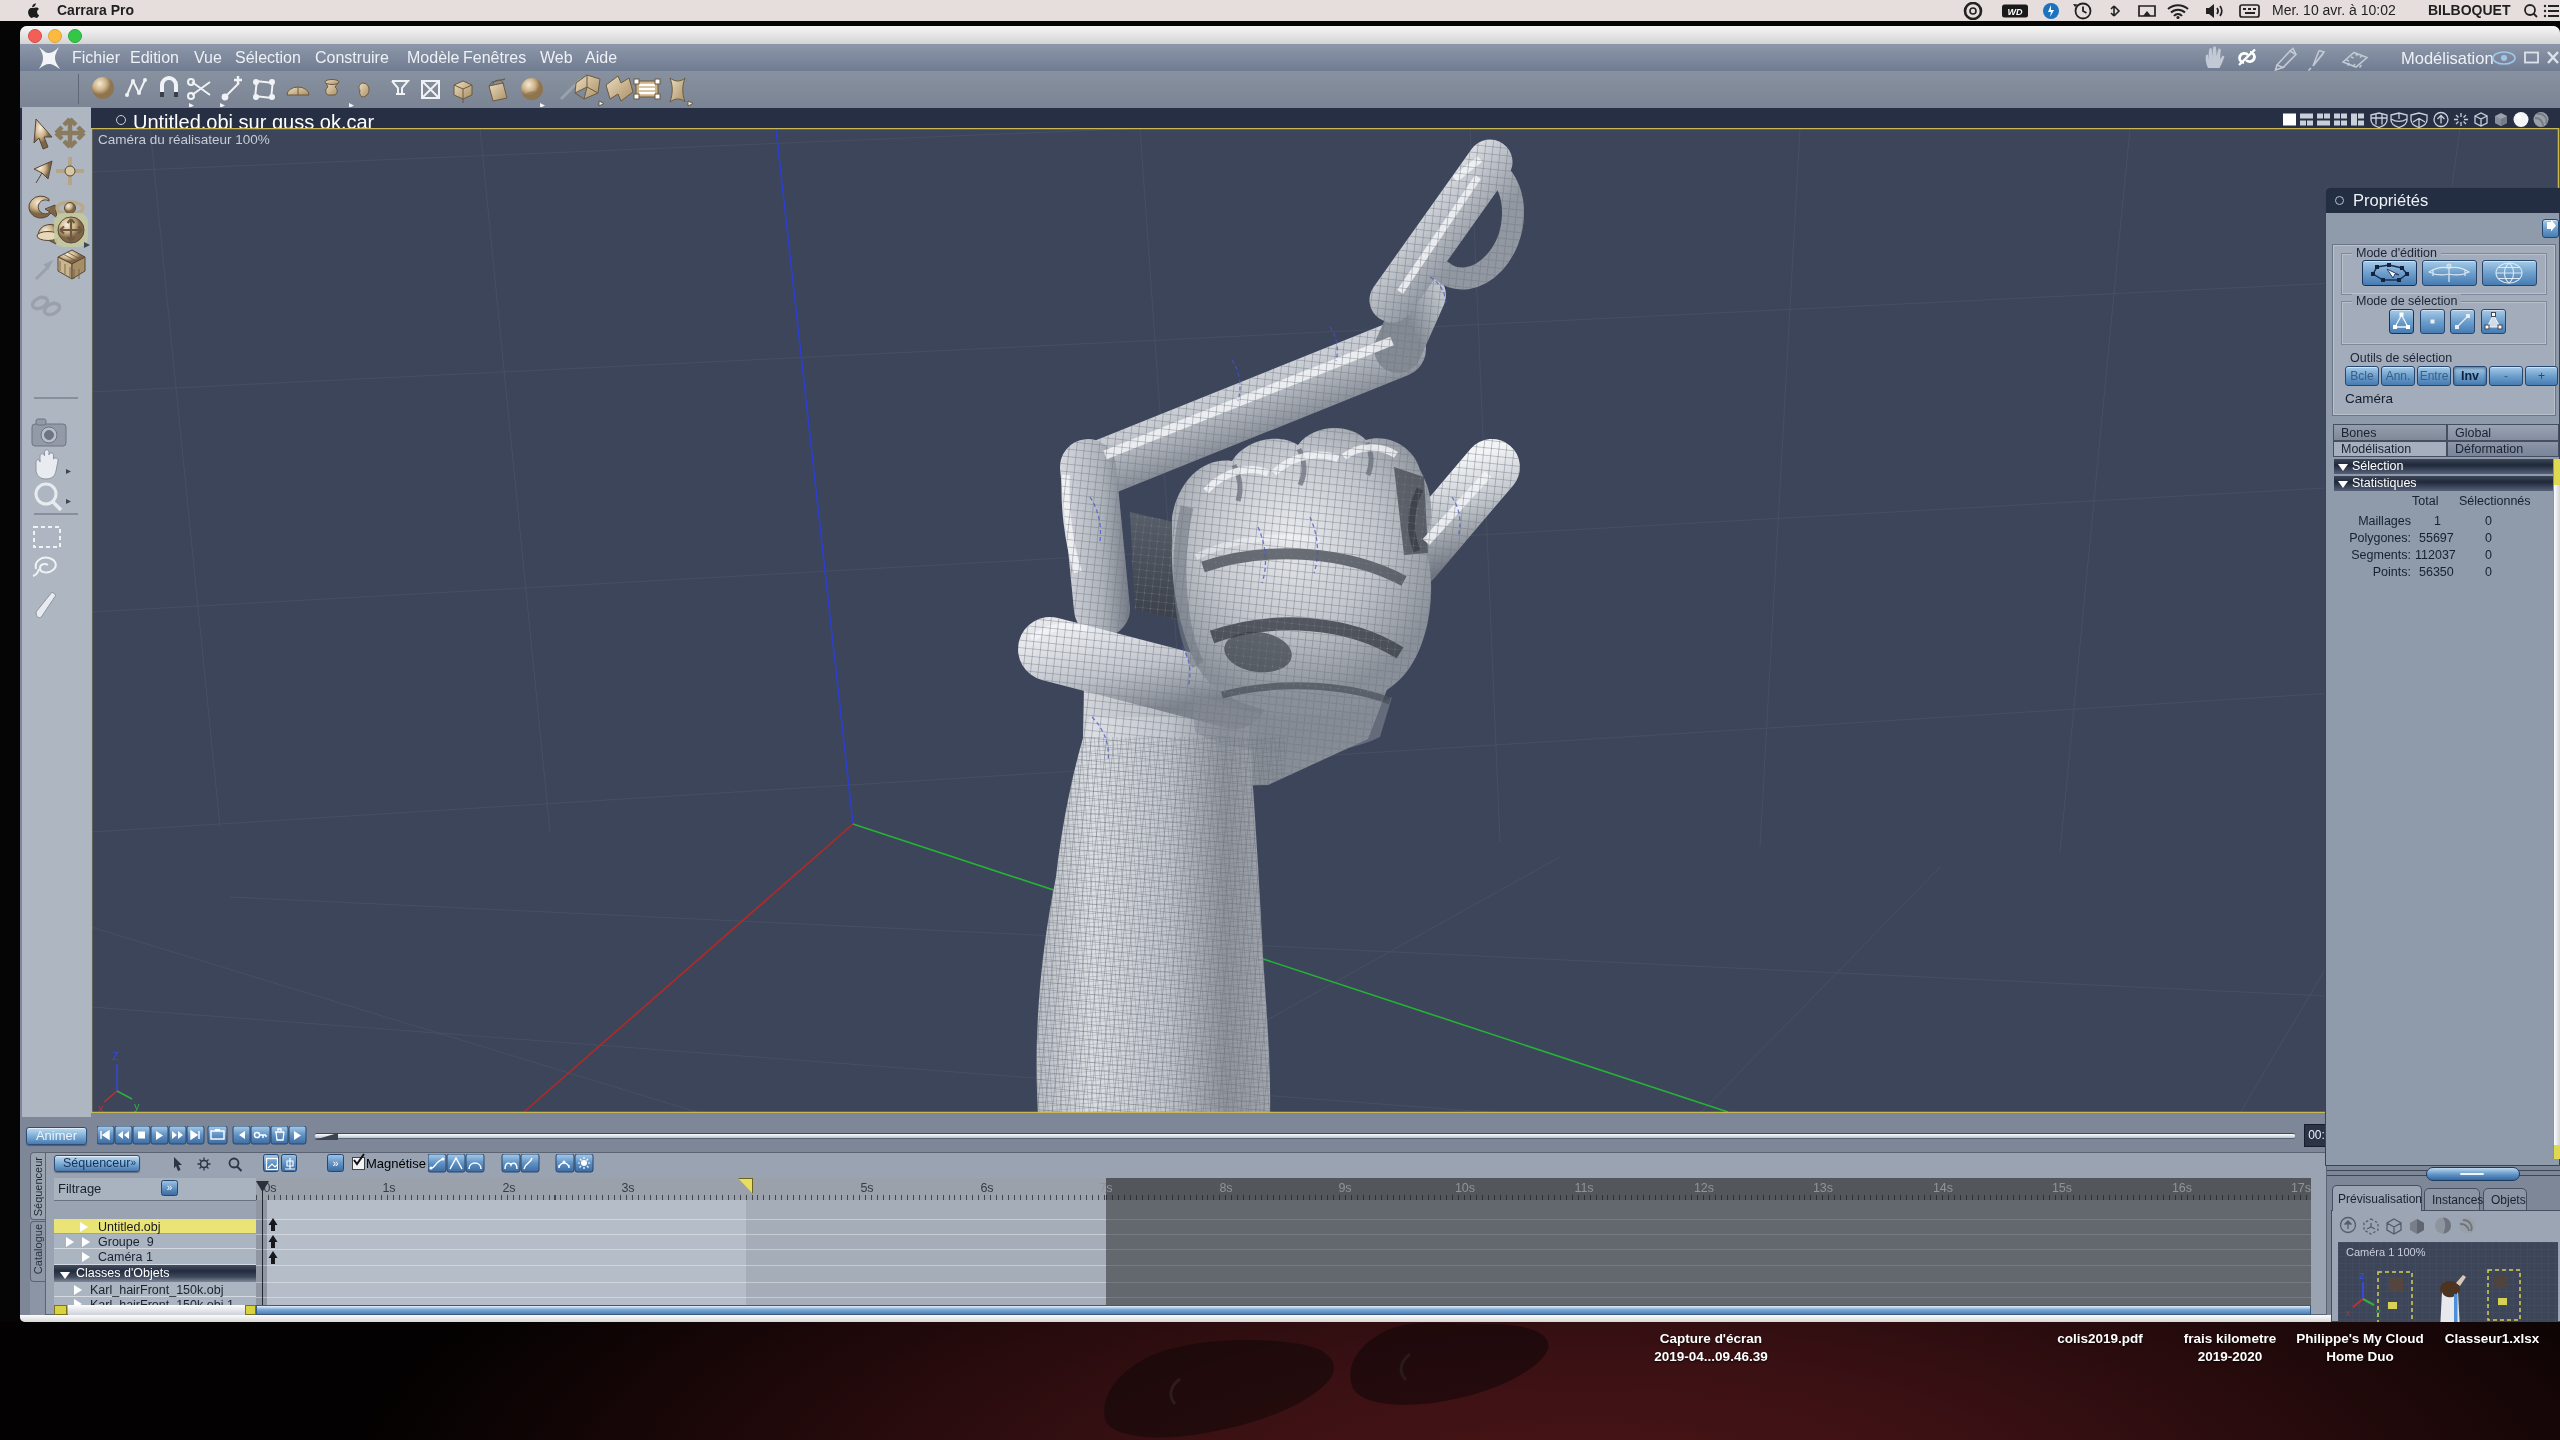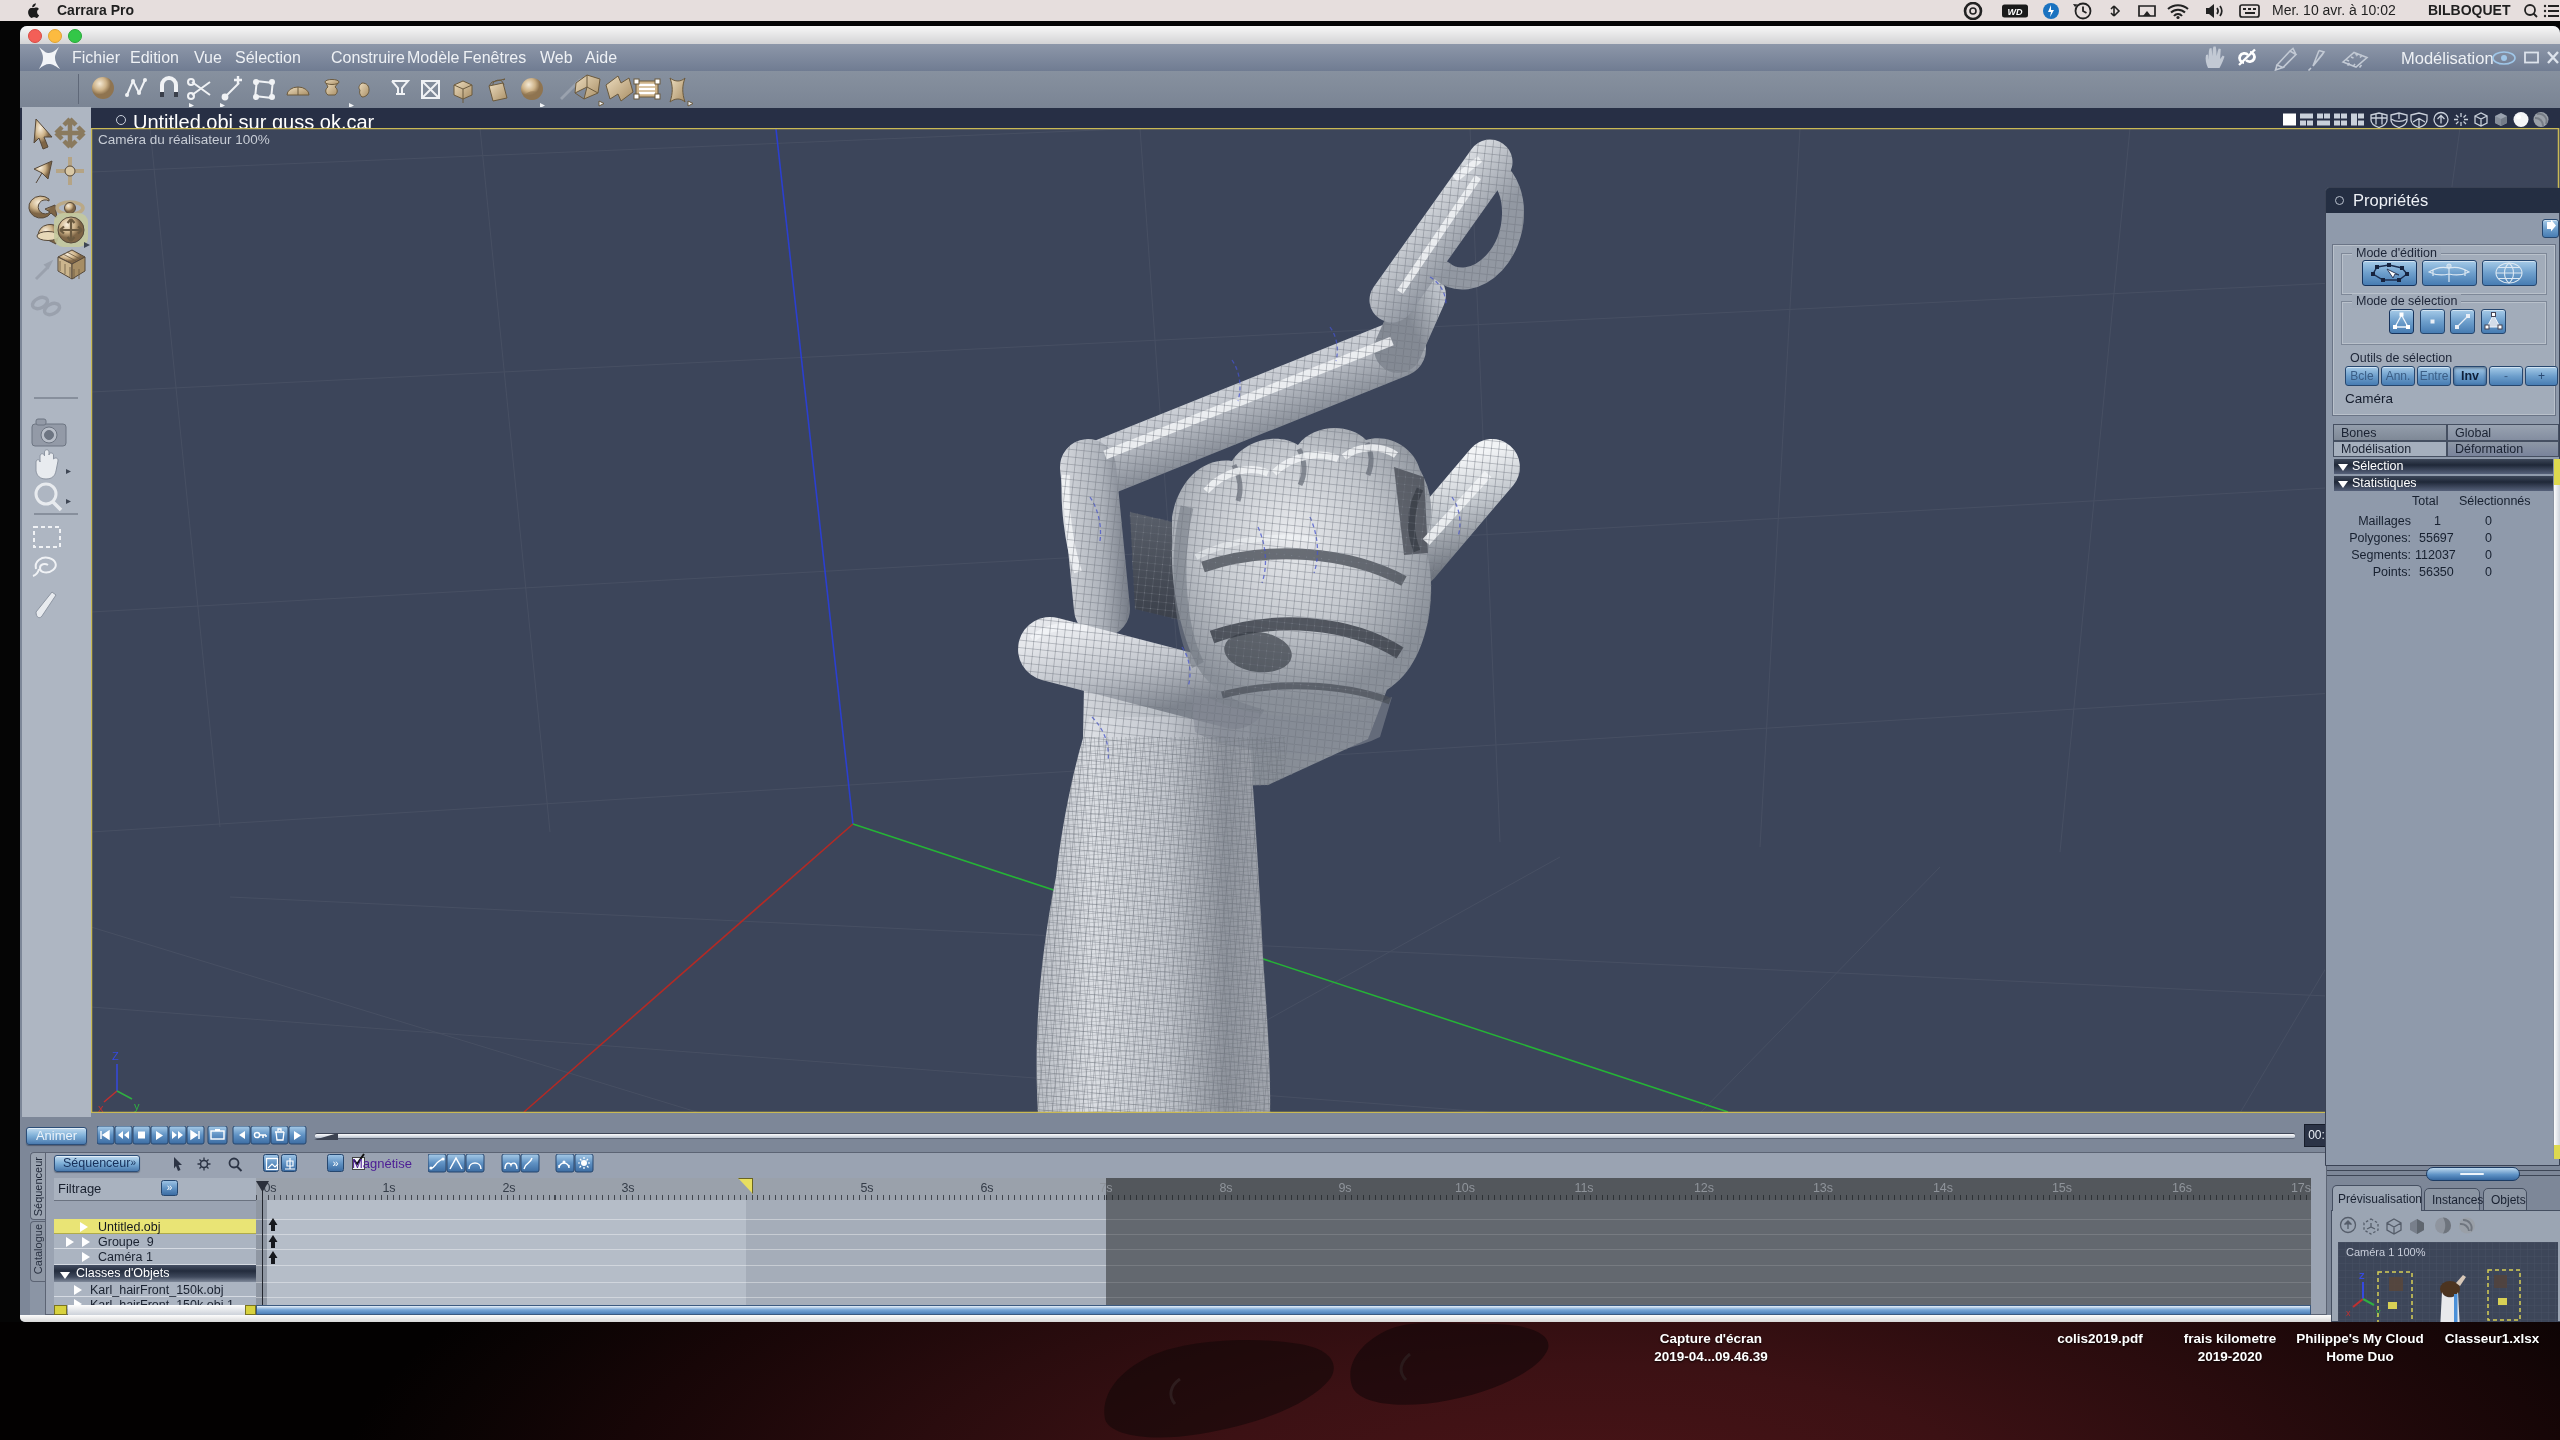--- a/index.html
+++ b/index.html
@@ -133,21 +133,21 @@
     </div>
     <div class="abs" id="menurow">
 
       <svg class="abs" style="left:16px;top:1px" width="26" height="26" viewBox="0 0 26 26">
         <path d="M3 2 C9 7 10 8 13 8 C16 8 20 5 23 2 C20 8 19 10 19 13 C19 16 21 20 24 24 C18 20 16 19 13 19 C10 19 6 21 3 24 C6 19 7 16 7 13 C7 10 6 7 3 2 Z" fill="#f2f4f7"></path>
       </svg>
       <span style="left:52px;">Fichier</span>
       <span style="left:110px;">Edition</span>
       <span style="left:174px;">Vue</span>
       <span style="left:215px;">Sélection</span>
-      <span style="left:311px;">Construire</span>
+      <span style="left:295px;">Construire</span>
       <span style="left:379px;margin-left:8px;">Modèle</span>
       <span style="left:443px;">Fenêtres</span>
       <span style="left:520px;">Web</span>
       <span style="left:565px;">Aide</span>
 
       <svg class="abs" style="left:2180px;top:1px" width="200" height="26" viewBox="0 0 200 26">
         <g fill="#c2c9d4">
           <path d="M8 23 c-2 -4 -3 -9 -2 -13 l2 -0.5 c0.5 2 0.5 4 1 5 c-0.5 -4 -0.5 -8 0.5 -11 l2 -0.5 c0.5 2.5 0.5 6 1 8 c0 -3 0 -7 1 -9.5 l2.2 0 c0.8 3 0.8 7 1 9.5 c0.5 -2.5 1 -5.5 2 -7.5 l2 0.5 c0 3 -0.5 7 -0.5 10 l2.5 -3.5 l1.8 1 c-1 3 -2.5 7 -5 11.5 Z"></path>
         </g>
         <g stroke="#fff" fill="none" stroke-width="2.8">
@@ -626,21 +626,21 @@
             <path d="M4 13 l4 -4 l3 3 l3 -3" stroke="#fff" fill="none" stroke-width="1.2"></path>
           </svg></div>
       <div class="sqbtn abs" style="left:251px;top:2px;width:16px;height:18px;"><svg width="16" height="18" viewBox="0 0 16 18">
             <path d="M3 14 h10 M8 3 v11 M5 6 h6 v5 h-6 z" stroke="#fff" fill="none" stroke-width="1.2"></path>
           </svg></div>
       <div class="sqbtn abs" style="left:297px;top:2px;width:17px;height:18px;color:#fff;font-size:11px;text-align:center;line-height:16px;">»</div>
       <div class="abs" style="left:322px;top:5px;width:11px;height:11px;background:#f2f4f7;border:1px solid #444;"></div>
       <svg class="abs" style="left:321px;top:0px" width="16" height="16" viewBox="0 0 16 16">
           <path d="M3 8 l3 4 l7 -10" stroke="#111" stroke-width="2" fill="none"></path>
         </svg>
-      <div class="abs" style="left:322px;top:4px;font-size:13px;color:#4c1d95;">Magnétise</div>
+      <div class="abs" style="left:336px;top:4px;font-size:13px;color:#000000;">Magnétise</div>
       <svg class="abs" style="left:398px;top:2px" width="170" height="19" viewBox="0 0 170 19">
         <g>
           <rect x="0" y="0" width="18" height="18" rx="2" class="sb"></rect>
             <path d="M3 14 c4 0 4 -4 7 -6 c3 -2 3 -3 6 -3" stroke="#fff" fill="none" stroke-width="1.5"></path>
             <circle cx="3" cy="14" r="1.6" fill="#fff"></circle>
             <circle cx="15" cy="5" r="1.6" fill="#fff"></circle>
           <rect x="19" y="0" width="18" height="18" rx="2" class="sb"></rect>
             <path d="M22 15 L28 4 L34 15" stroke="#fff" fill="none" stroke-width="1.5"></path>
           <rect x="38" y="0" width="18" height="18" rx="2" class="sb"></rect>
             <path d="M41 15 C41 7 53 7 53 15" stroke="#fff" fill="none" stroke-width="1.5"></path>

